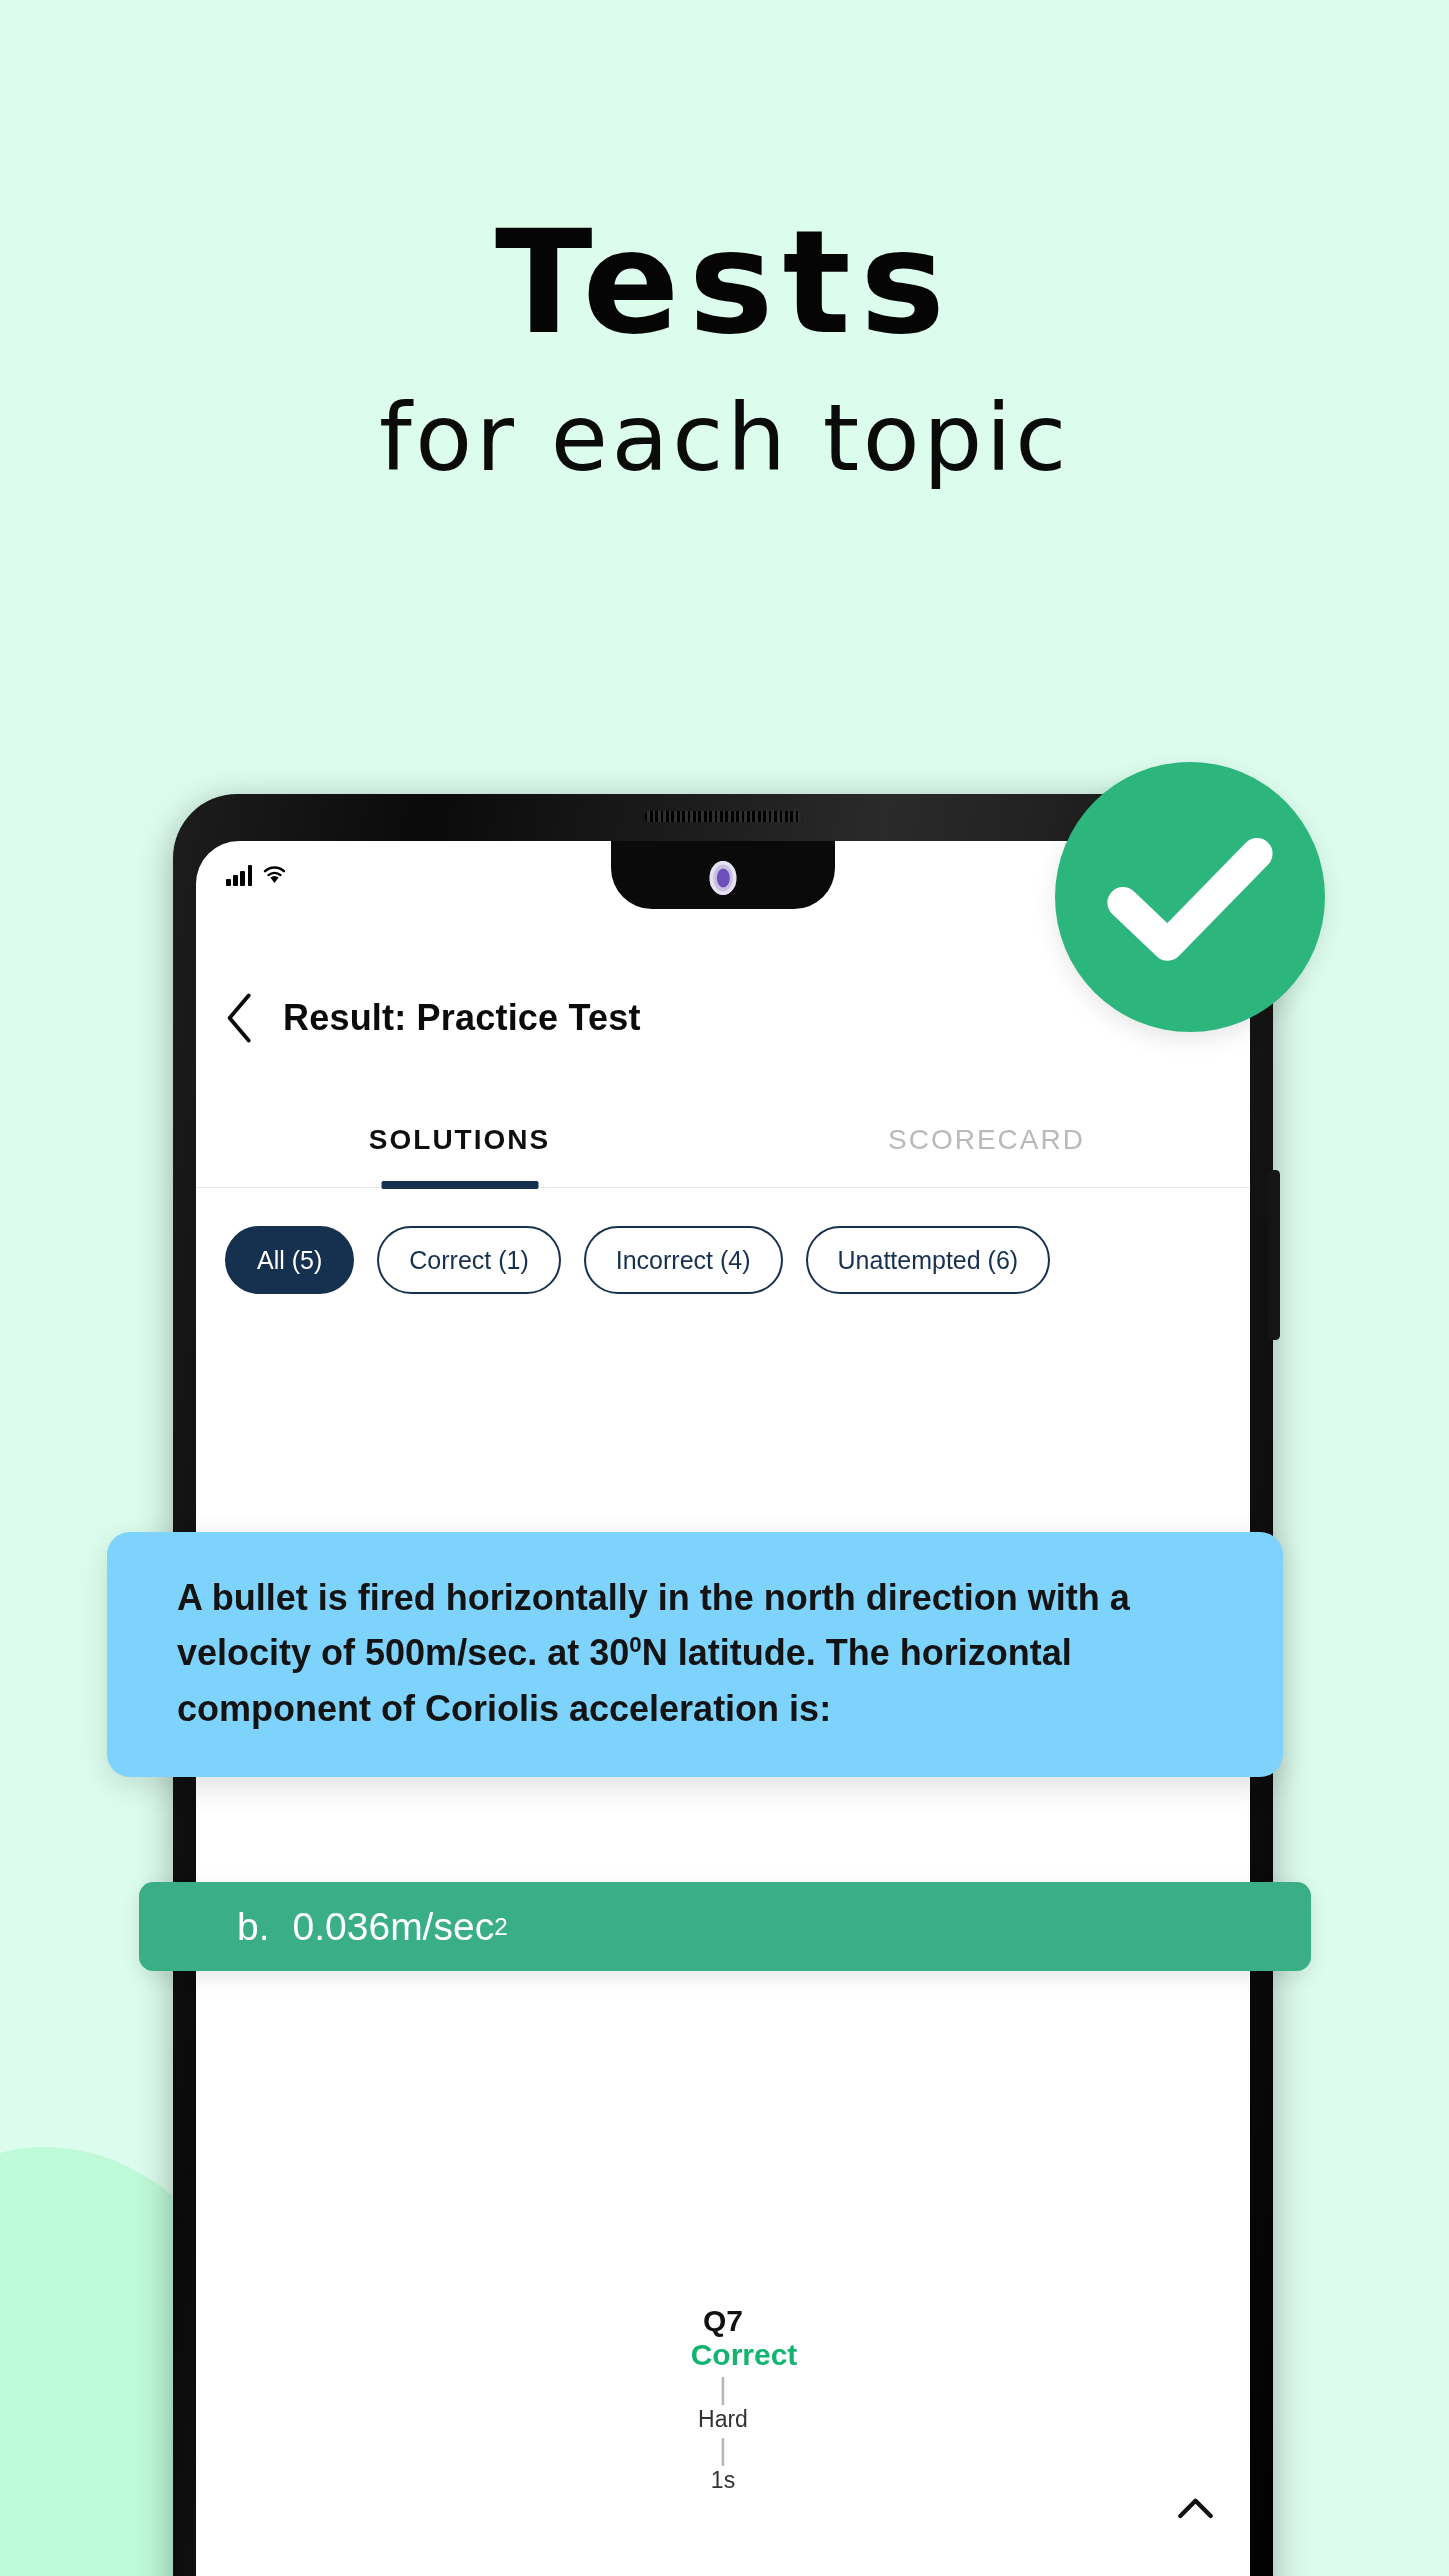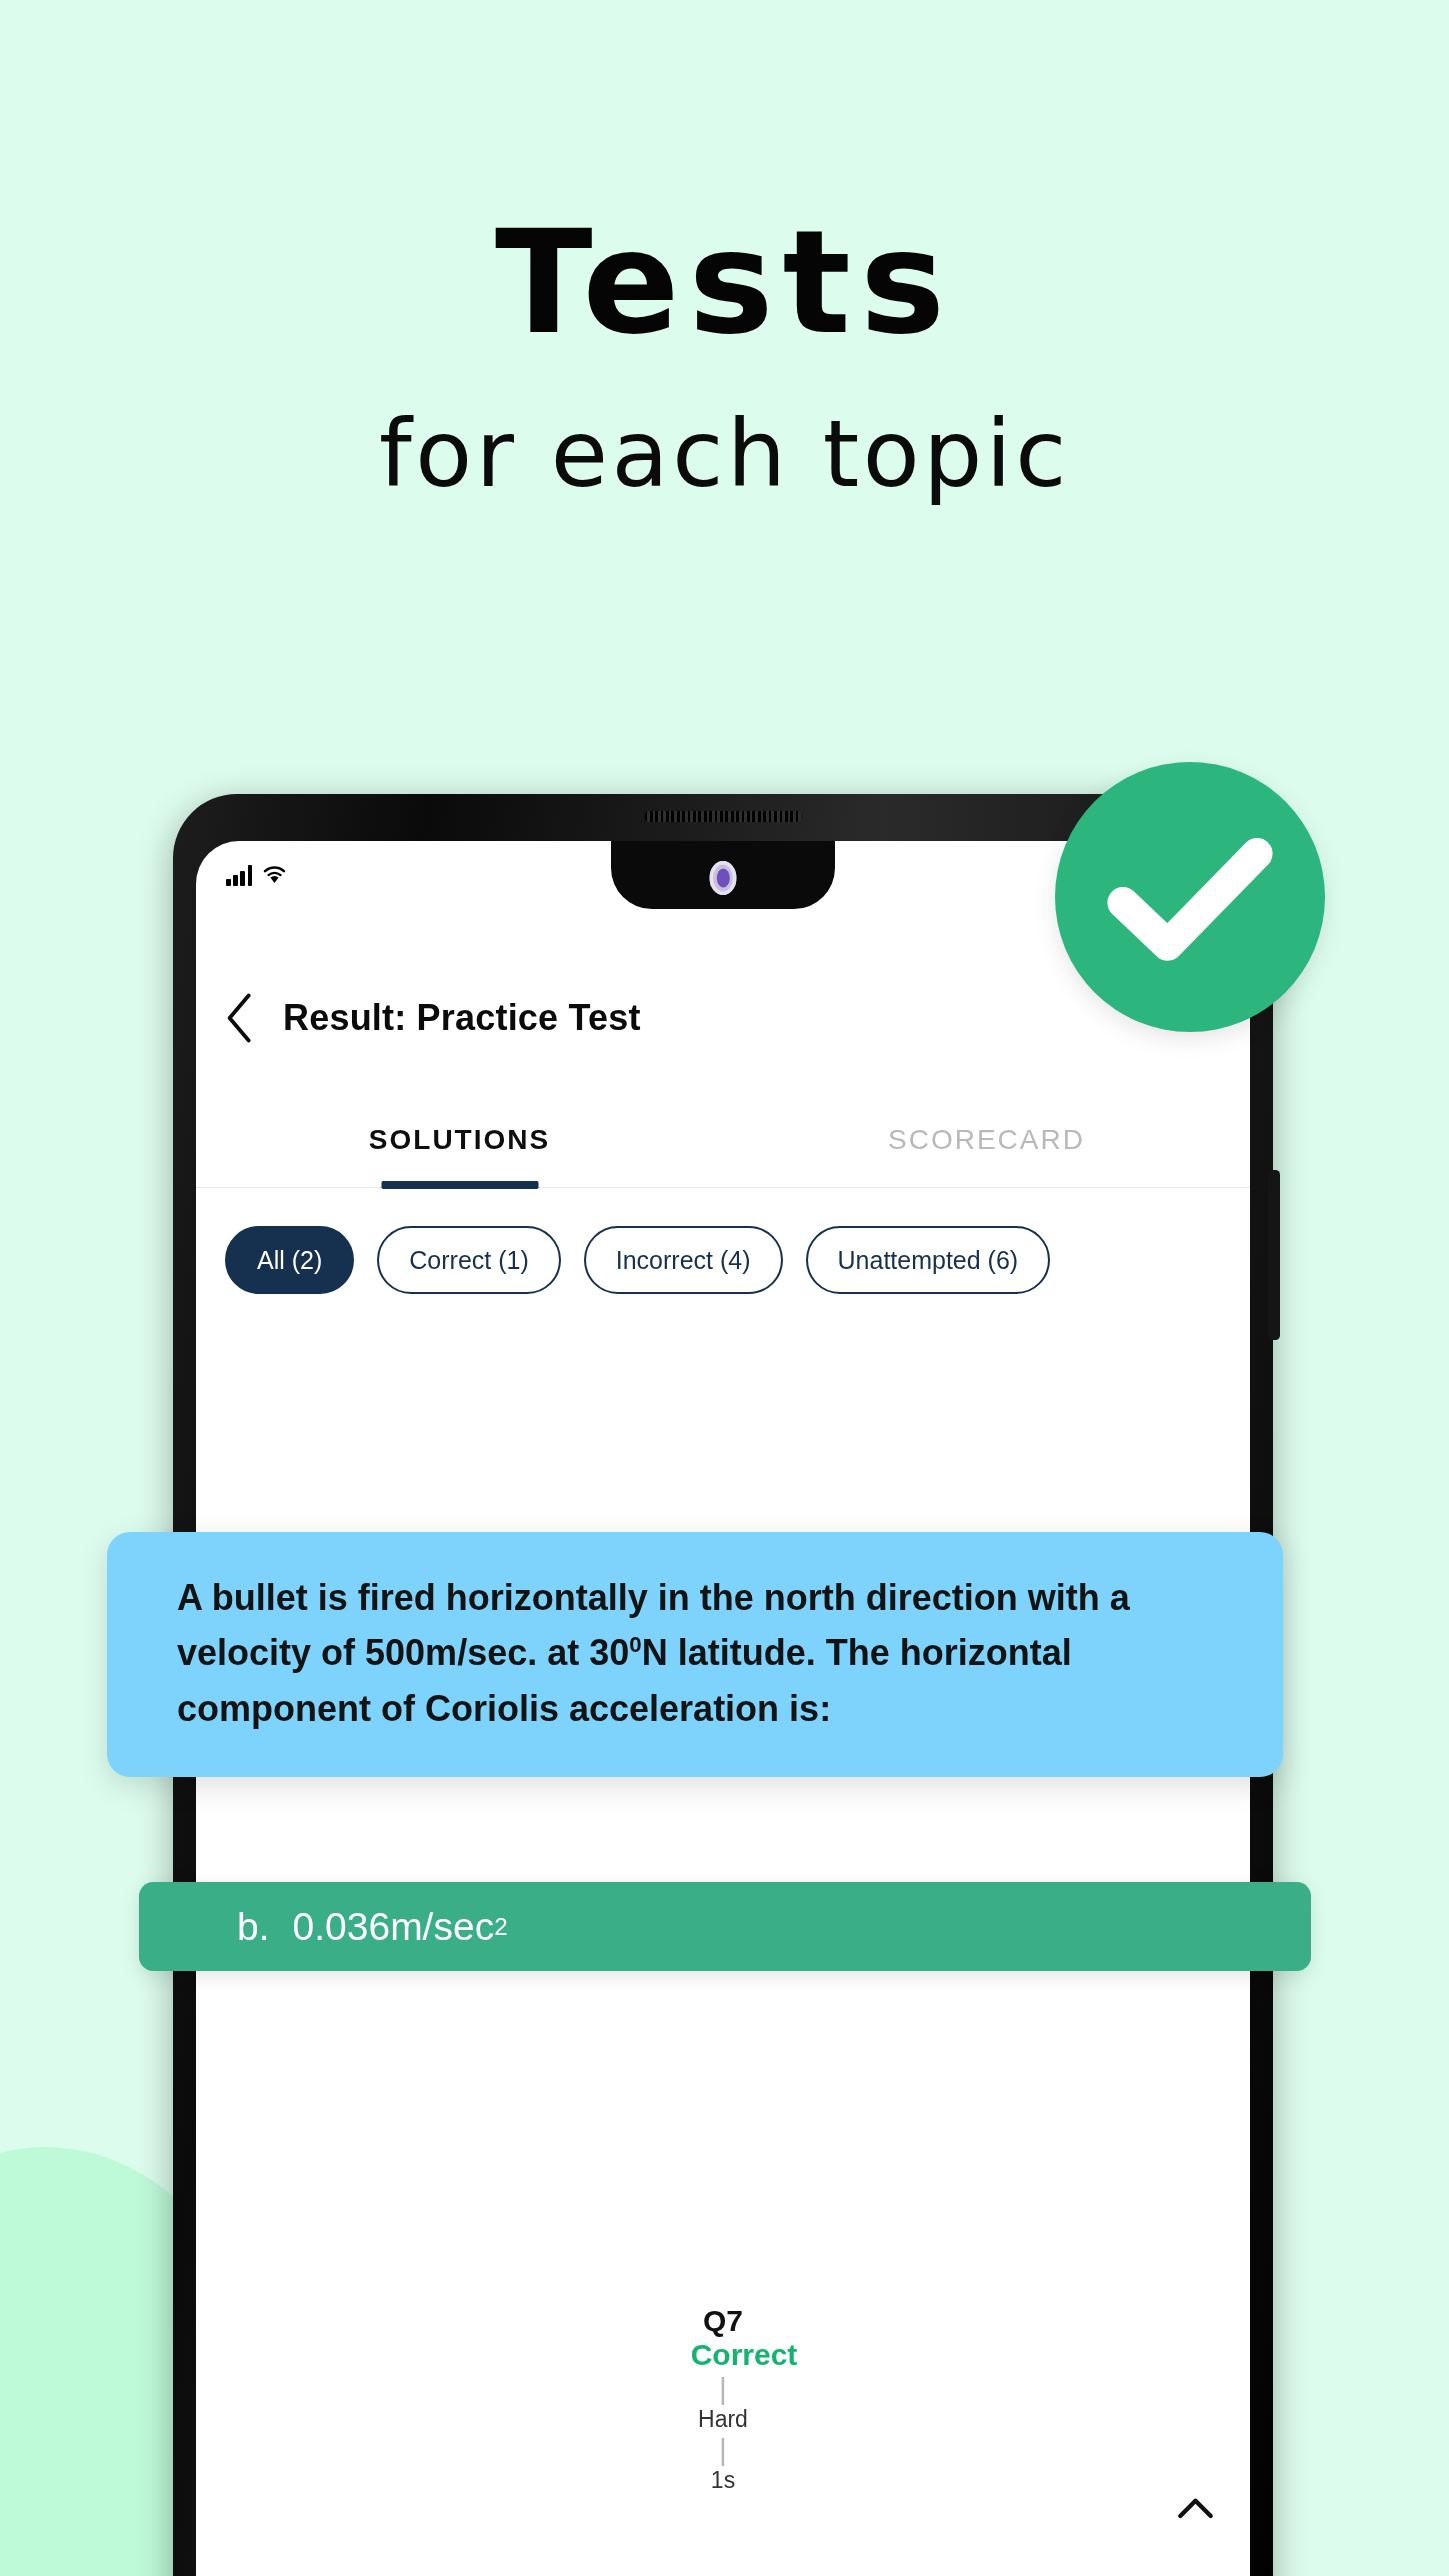--- a/index.html
+++ b/index.html
@@ -34,21 +34,21 @@
   .promo-title {
     margin-top: 211px;
     font-size: 143px;
     font-weight: 700;
     letter-spacing: 9px;
     color: #050505;
     line-height: 1;
     font-family: "DejaVu Sans", sans-serif;
   }
   .promo-sub {
-    margin-top: 54px;
+    margin-top: 38px;
     font-size: 93px;
     font-weight: 400;
     letter-spacing: 3.6px;
     color: #0b0b0b;
     line-height: 1;
     font-family: "DejaVu Sans", sans-serif;
   }
 
   
   .phone {
@@ -337,21 +337,21 @@
         </svg>
       </span>
     </div>
 
     <div class="tabs">
       <div class="tab active">SOLUTIONS</div>
       <div class="tab">SCORECARD</div>
     </div>
 
     <div class="chips">
-      <div class="chip active">All (2)</div>
+      <div class="chip active">All (5)</div>
       <div class="chip">Correct (1)</div>
       <div class="chip">Incorrect (4)</div>
       <div class="chip">Unattempted (6)</div>
     </div>
 
     <div class="q-meta">
       <span class="q-num">Q7</span>
       <span class="q-status">Correct</span>
       <span class="q-sep">|</span>
       <span class="q-diff">Hard</span>

